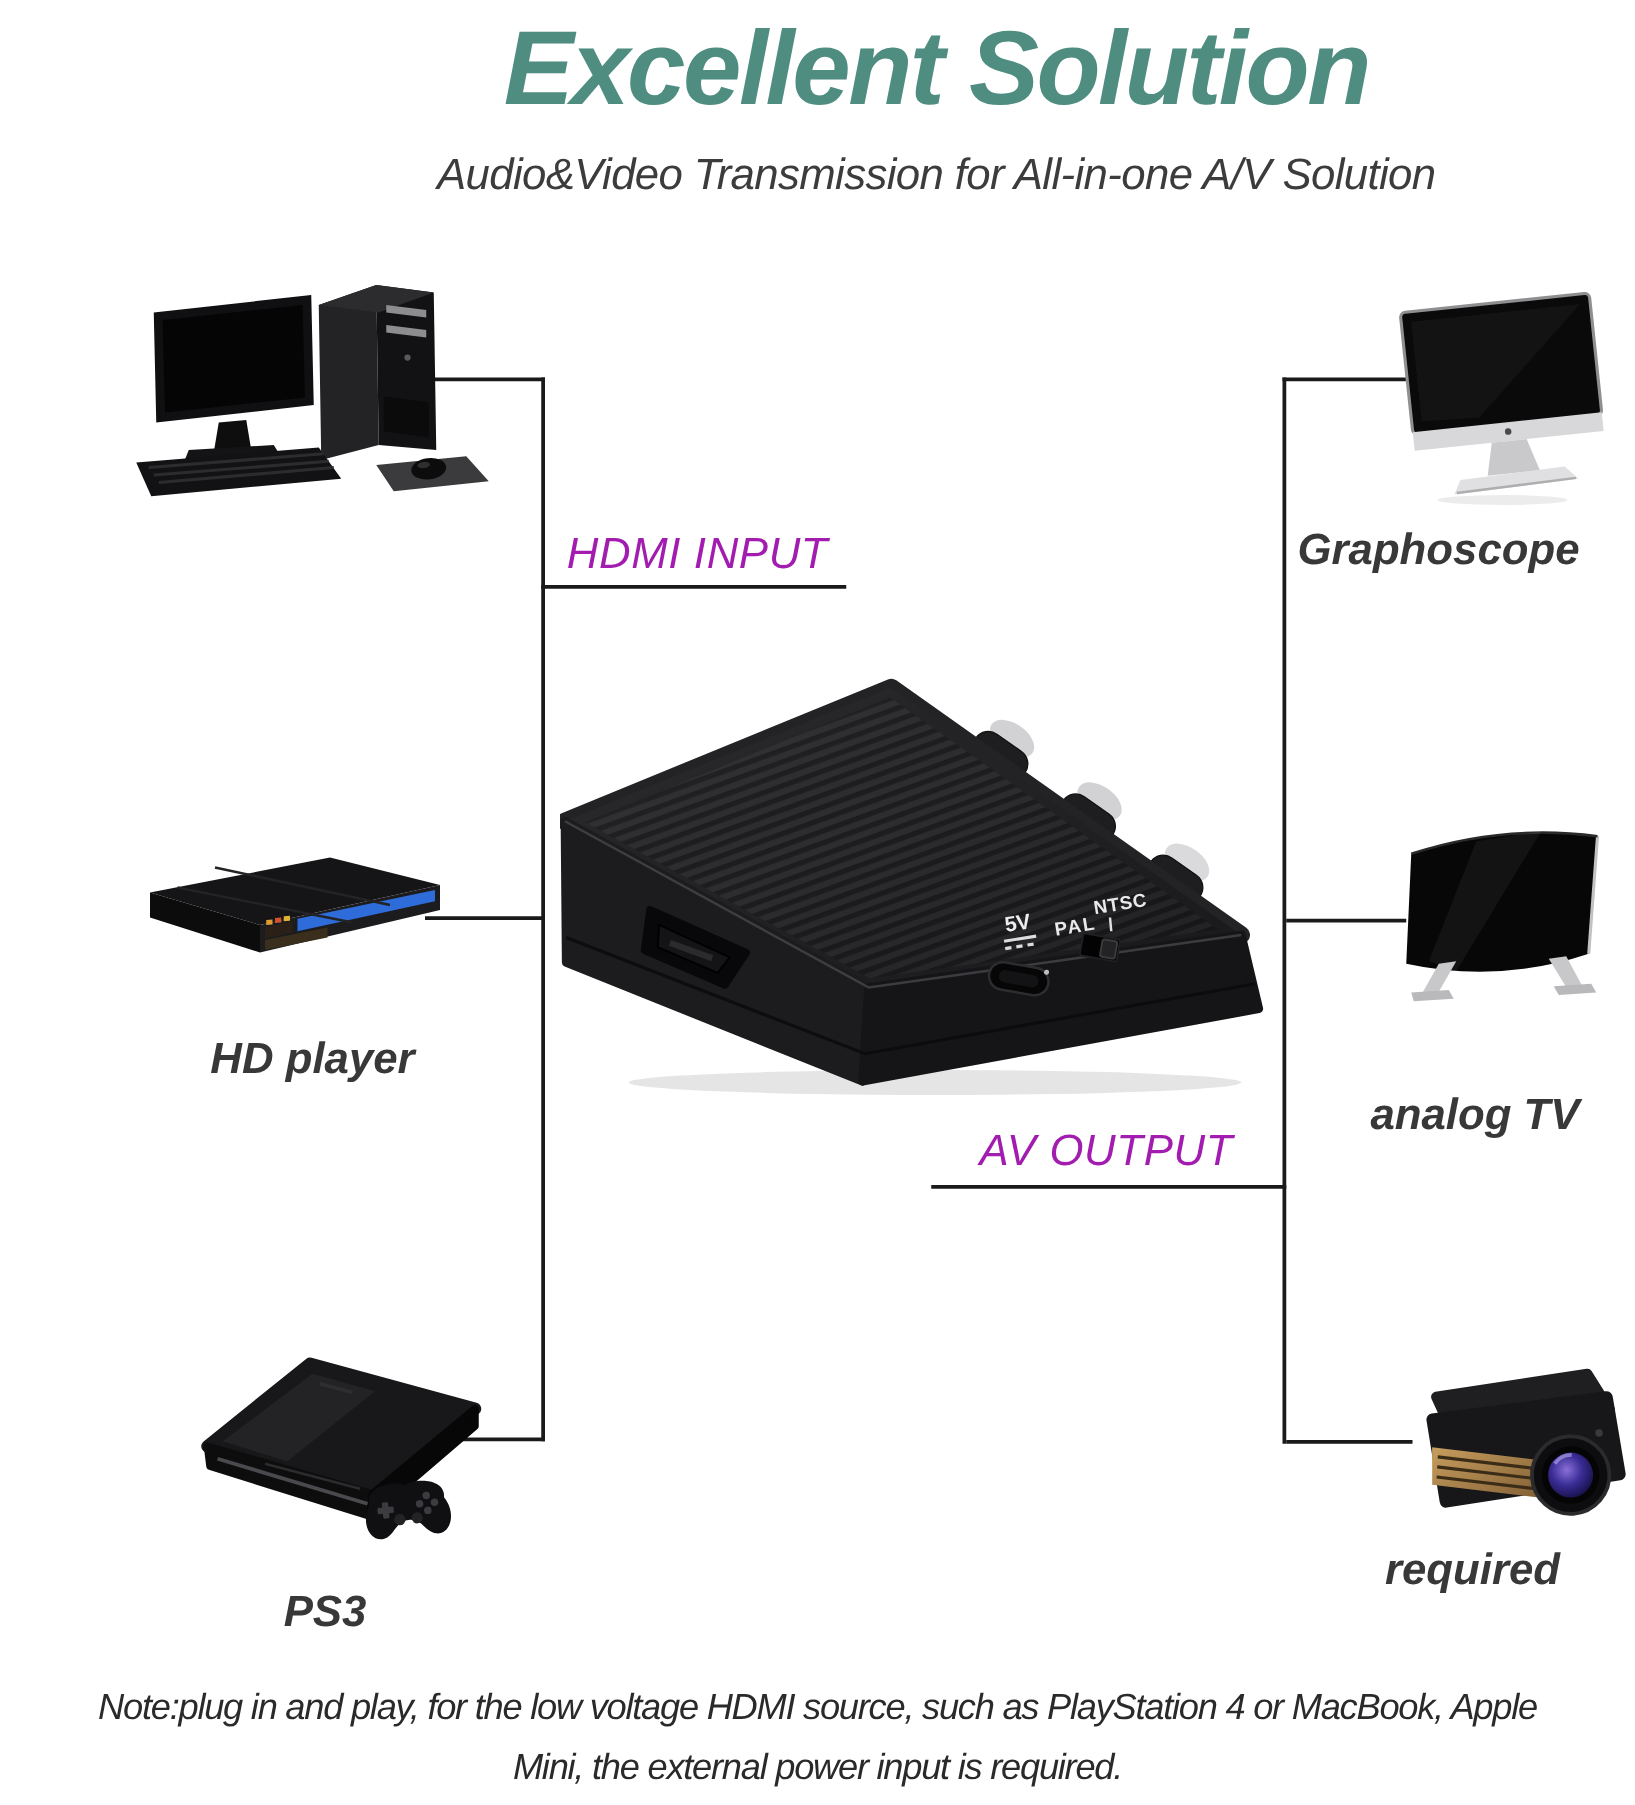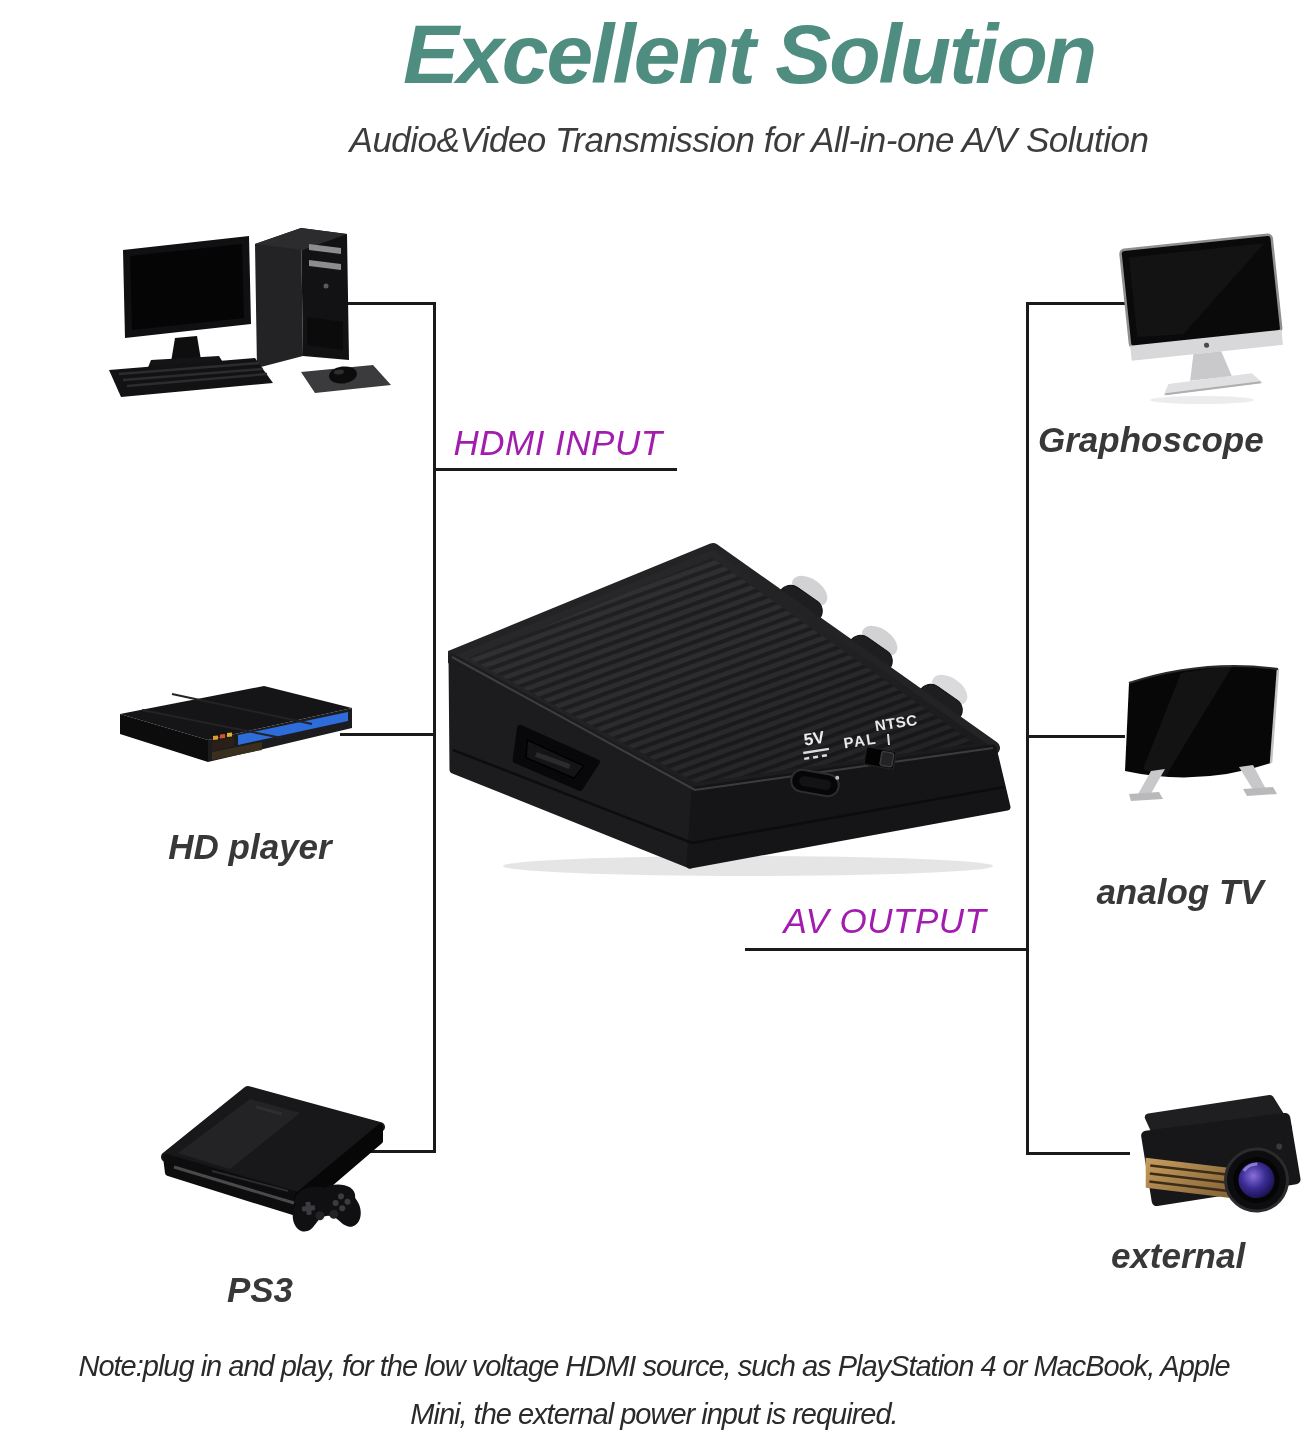--- a/index.html
+++ b/index.html
@@ -48,21 +48,21 @@
   <div class="abs line" style="left:1029px;top:1152px;width:101px;height:3px;"></div>
   <div class="abs line" style="left:745px;top:948px;width:284px;height:3px;"></div>
 
   <div class="abs flow-label" style="left:438px;top:423px;width:240px;">HDMI INPUT</div>
   <div class="abs flow-label" style="left:745px;top:901px;width:280px;">AV OUTPUT</div>
 
   <div class="abs device-label" style="left:140px;top:827px;width:220px;">HD player</div>
   <div class="abs device-label" style="left:160px;top:1270px;width:200px;">PS3</div>
   <div class="abs device-label" style="left:1038px;top:420px;width:220px;">Graphoscope</div>
   <div class="abs device-label" style="left:1075px;top:872px;width:210px;">analog TV</div>
-  <div class="abs device-label" style="left:1088px;top:1236px;width:180px;">external</div>
+  <div class="abs device-label" style="left:1088px;top:1236px;width:180px;">required</div>
 
   <svg class="abs" style="left:105px;top:222px;" width="335" height="180" viewBox="0 0 335 180">
     <g>
       <polygon points="150,22 196,6 198,134 152,146" fill="#232326"></polygon>
       <polygon points="196,6 242,12 244,138 198,134" fill="#121214"></polygon>
       <polygon points="150,22 196,6 242,12 198,28" fill="#2c2c2f"></polygon>
       <polygon points="204,22 236,26 236,32 204,28" fill="#8d8d90"></polygon>
       <polygon points="204,38 236,42 236,48 204,44" fill="#8d8d90"></polygon>
       <circle cx="221" cy="64" r="2.5" fill="#5a5a5e"></circle>
       <polygon points="202,95 238,100 238,128 202,123" fill="#0b0b0c"></polygon>

